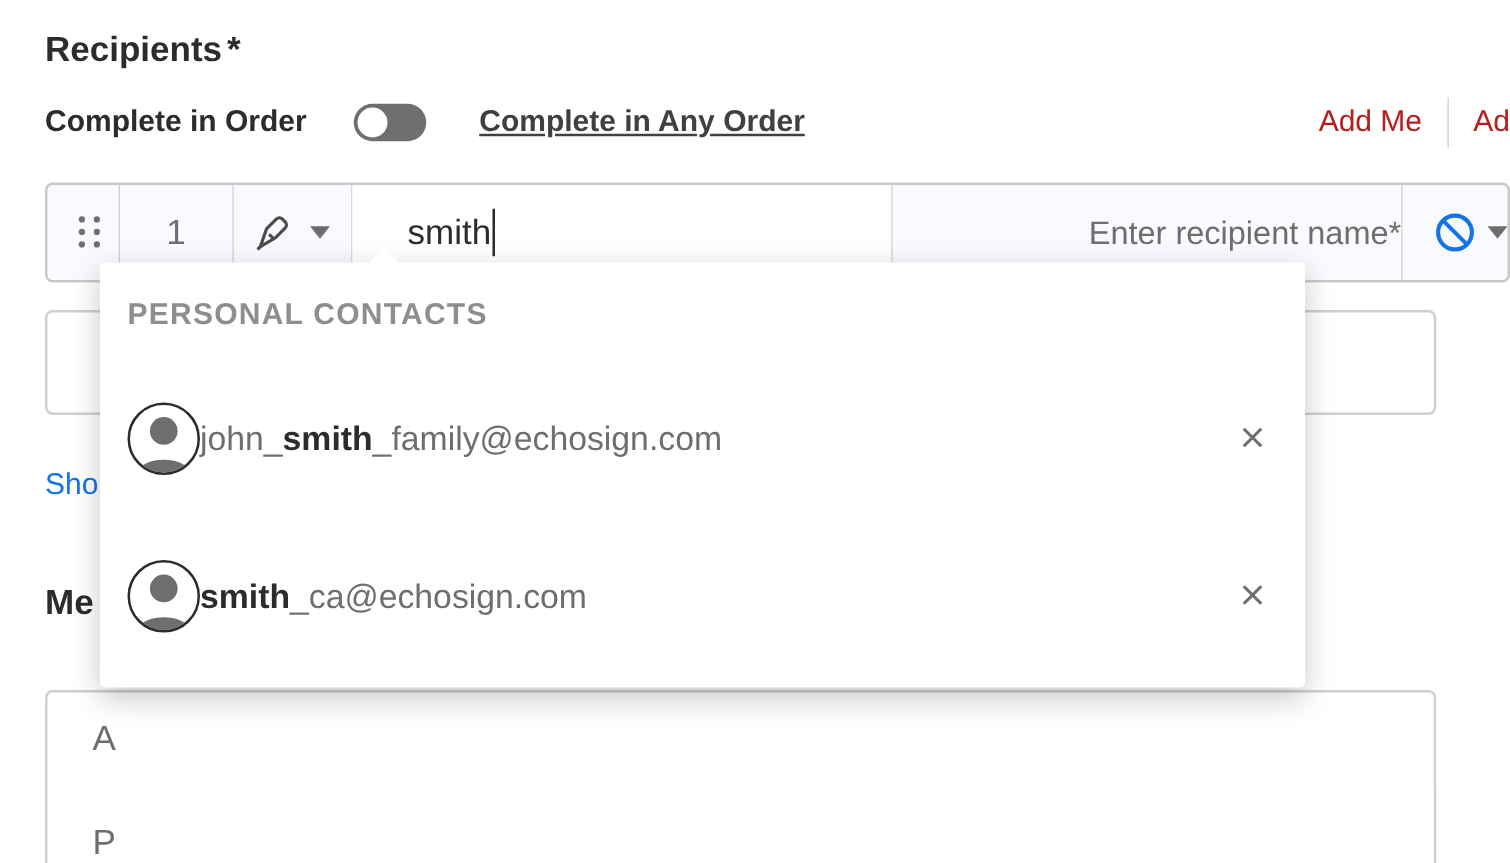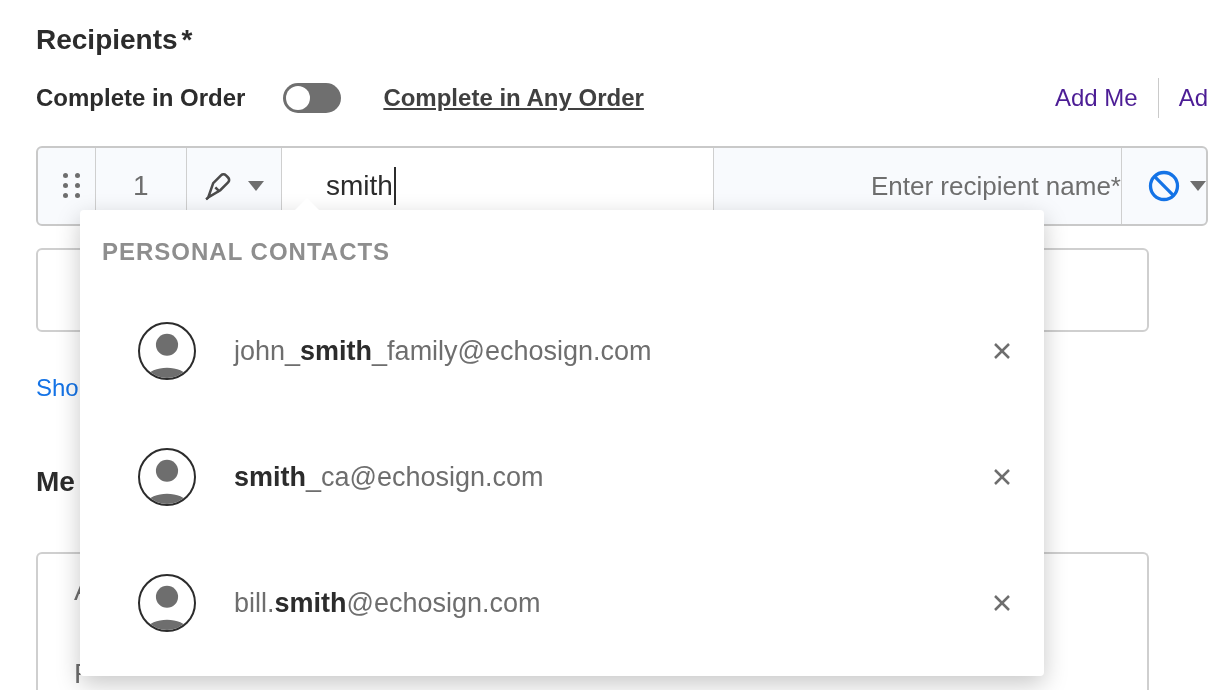--- a/index.html
+++ b/index.html
@@ -53,21 +53,21 @@
       height: 24px;
       background: #fff;
       border-radius: 50%;
       top: 3px;
       left: 3px;
     }
 
     .spacer { flex: 1; }
 
     .link {
-      color: #4c1d95;
+      color: #b91c1c;
       font-size: 24px;
       font-weight: 500;
       cursor: pointer;
     }
     .vdiv {
       width: 1px;
       height: 40px;
       background: #cacaca;
       margin: 0 20px;
     }
@@ -219,22 +219,20 @@
       color: #8e8e8e;
       font-weight: 700;
       font-size: 24px;
       letter-spacing: 1px;
       padding: 10px 22px 22px 22px;
     }
     .dd-item {
       display: flex;
       align-items: center;
       padding: 34px 22px;
-      gap: 38px;
-      margin-left: 36px;
     }
     .avatar {
       width: 58px;
       height: 58px;
       border: 2px solid #2c2c2c;
       border-radius: 50%;
       display: flex;
       align-items: flex-end;
       justify-content: center;
       overflow: hidden;
@@ -359,30 +357,13 @@
       <span></span><b>smith</b><span>_ca@echosign.com</span>
     </div>
     <div class="dd-close">
       <svg width="20" height="20" viewBox="0 0 20 20" stroke="#6e6e6e" stroke-width="2.5">
           <line x1="3" y1="3" x2="17" y2="17"></line>
           <line x1="17" y1="3" x2="3" y2="17"></line>
         </svg>
     </div>
   </div>
 
-  <div class="dd-item">
-    <div class="avatar">
-      <svg viewBox="0 0 24 26" fill="#6e6e6e">
-          <circle cx="12" cy="8" r="6"></circle>
-          <path d="M0 28 C0 18 24 18 24 28 Z"></path>
-        </svg>
-    </div>
-    <div class="dd-email">
-      <span>bill.</span><b>smith</b><span>@echosign.com</span>
-    </div>
-    <div class="dd-close">
-      <svg width="20" height="20" viewBox="0 0 20 20" stroke="#6e6e6e" stroke-width="2.5">
-          <line x1="3" y1="3" x2="17" y2="17"></line>
-          <line x1="17" y1="3" x2="3" y2="17"></line>
-        </svg>
-    </div>
-  </div>
 </div>
 
 </body></html>

